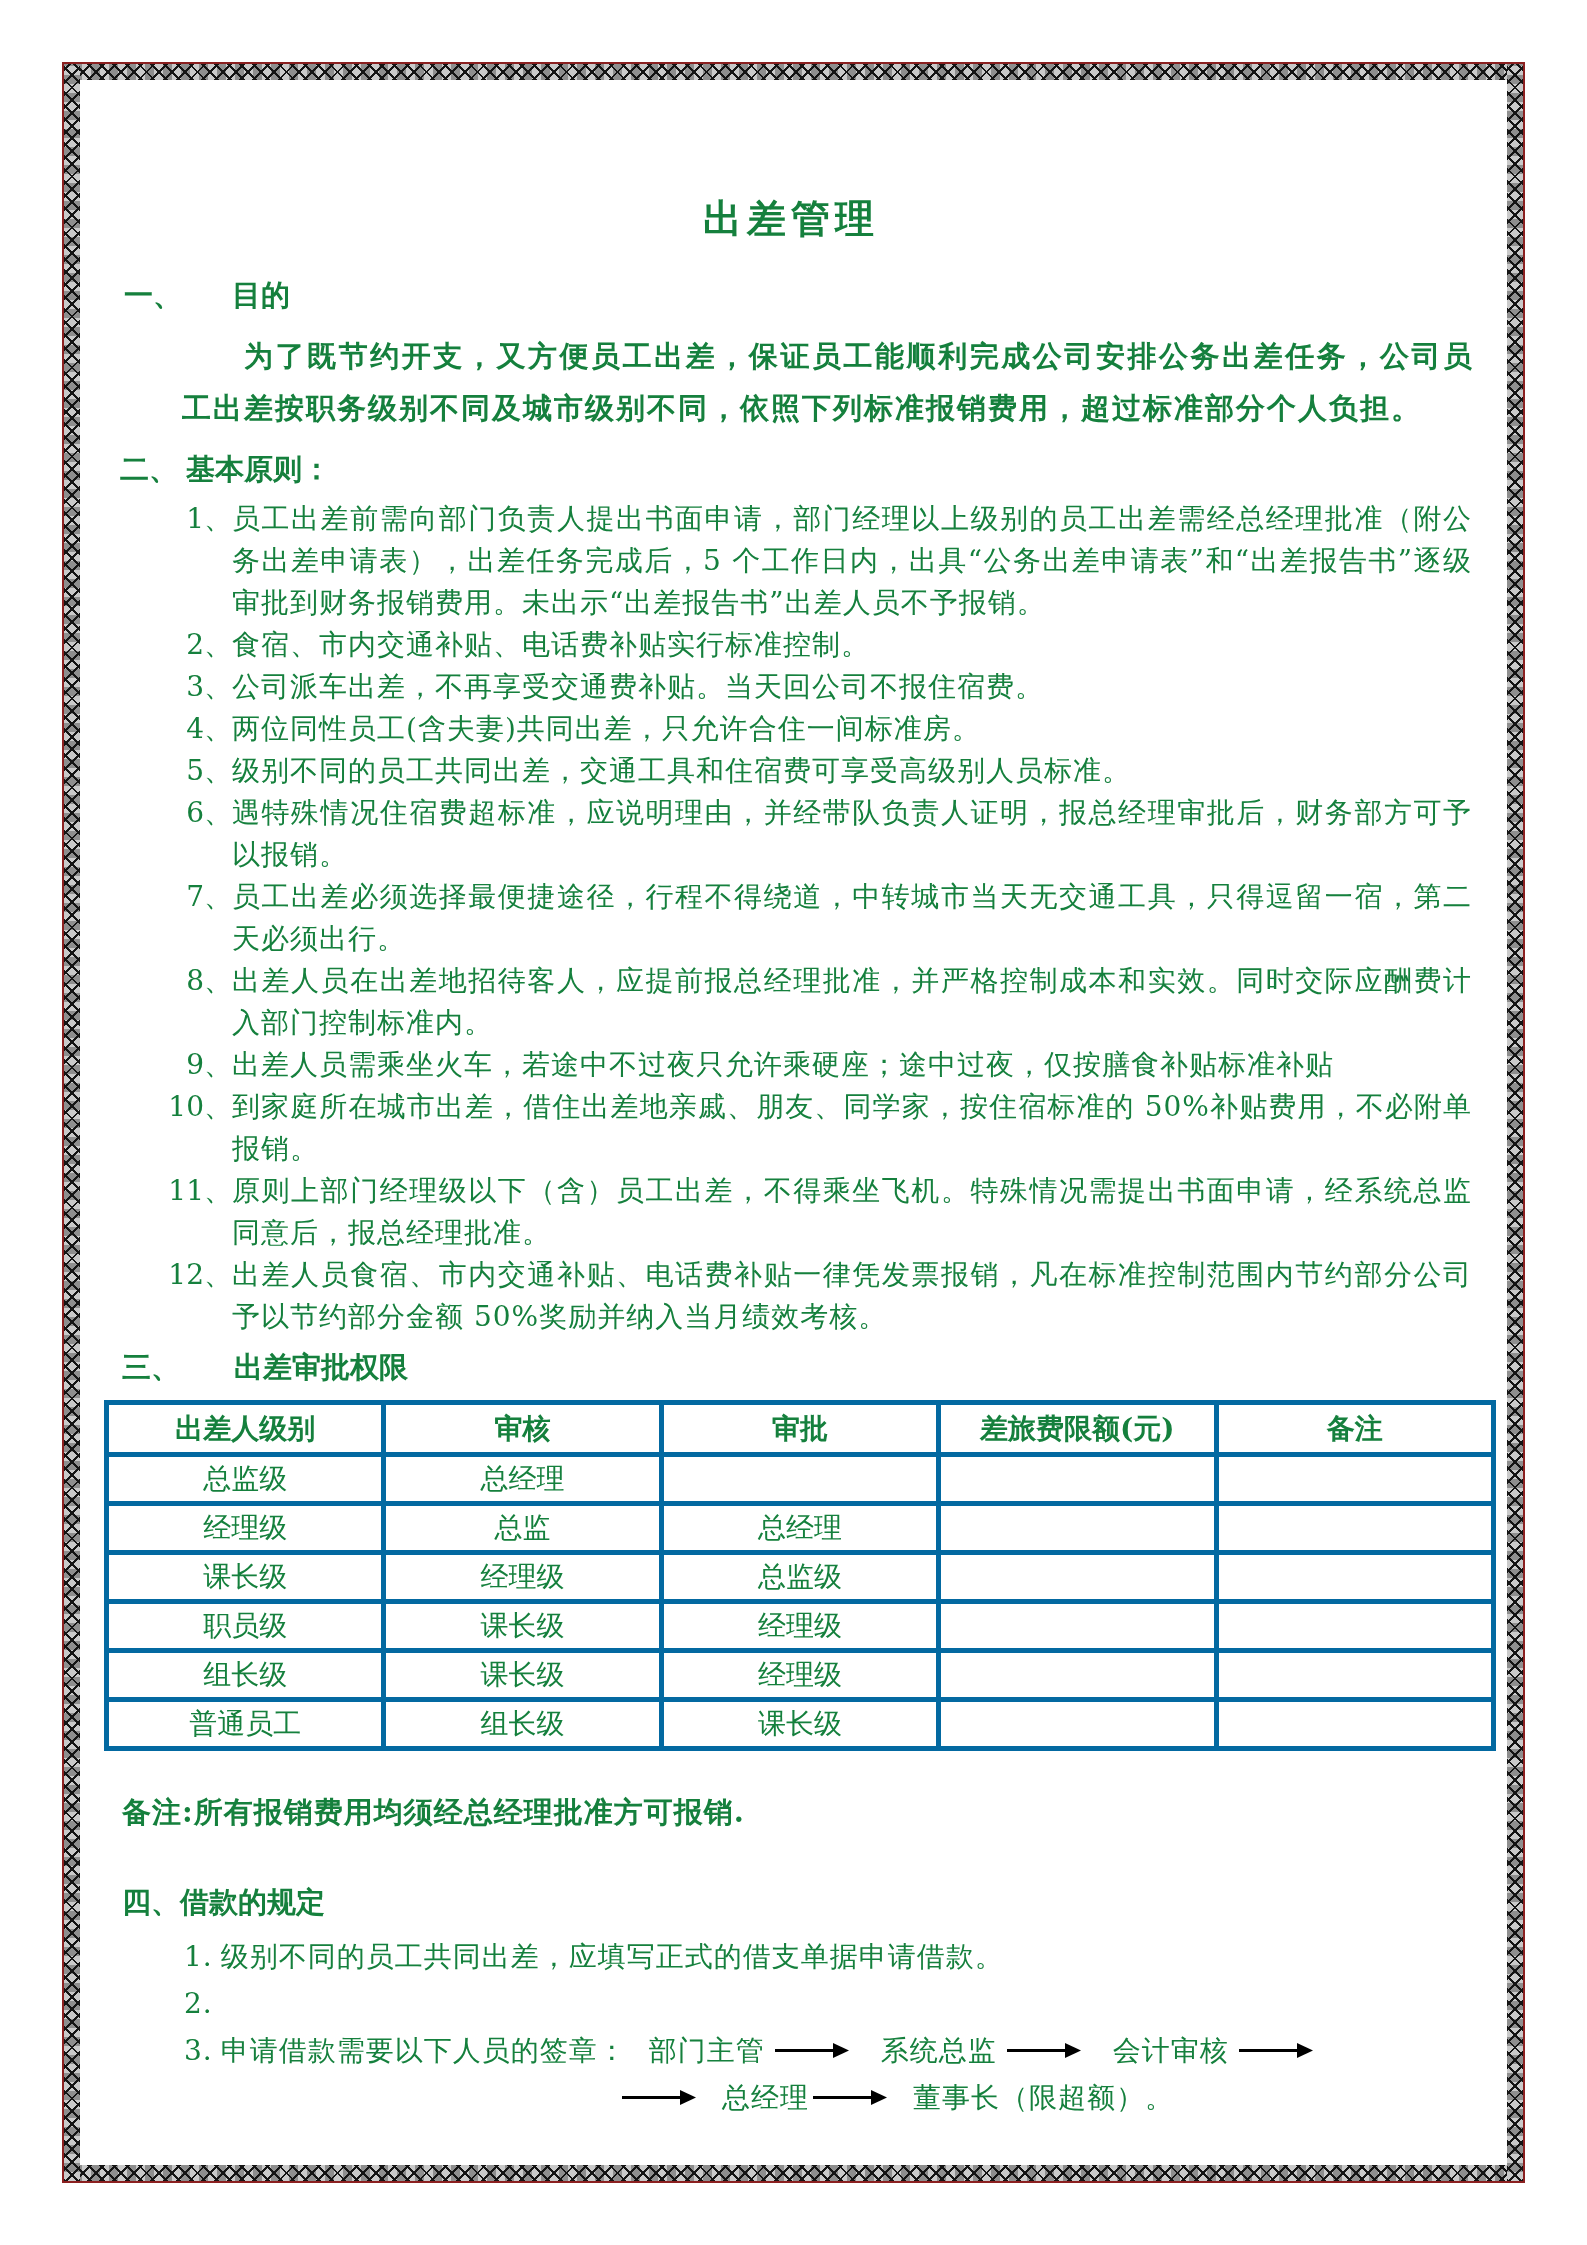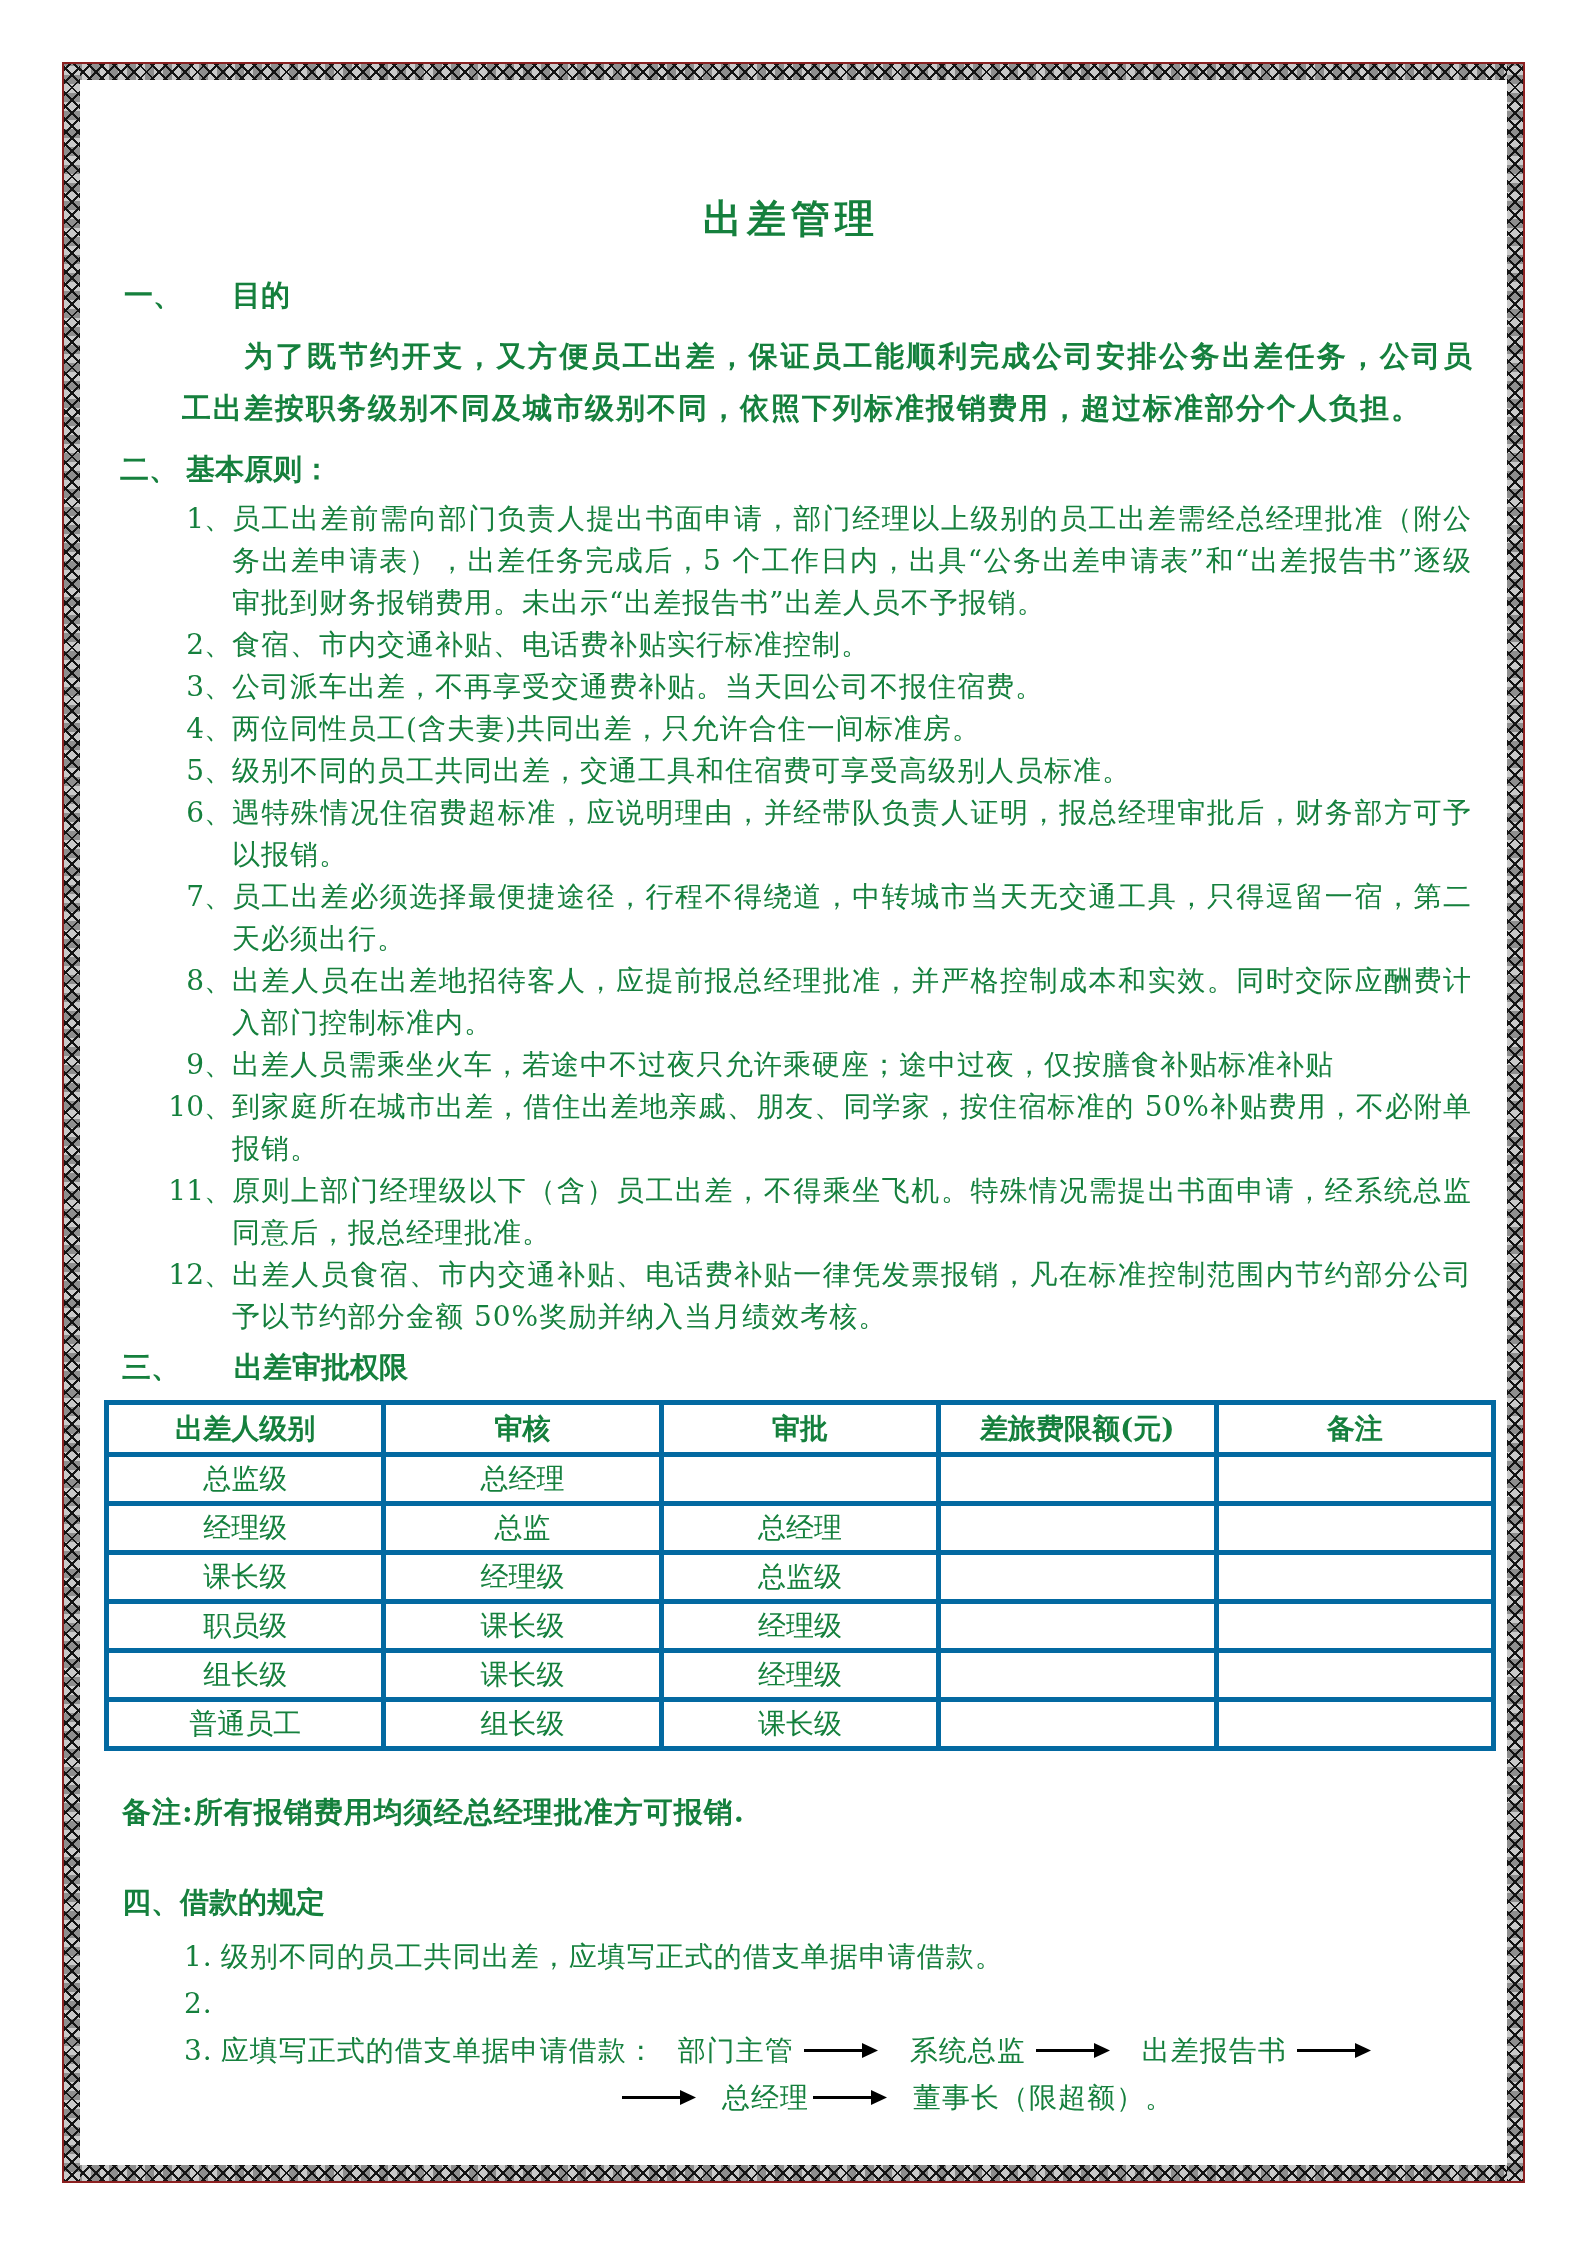--- a/index.html
+++ b/index.html
@@ -249,32 +249,32 @@
     <div class="blist">
       <div class="bitem">
         <span class="bnum">1.</span>
         <span>级别不同的员工共同出差，应填写正式的借支单据申请借款。</span>
       </div>
       <div class="bitem">
         <span class="bnum">2.</span>
       </div>
       <div class="bitem">
         <span class="bnum">3.</span>
-        <span>应填写正式的借支单据申请借款：</span>
+        <span>申请借款需要以下人员的签章：</span>
         <span class="step">部门主管</span>
         <svg class="arrow" width="74" height="15" viewBox="0 0 74 15">
             <line x1="0" y1="7.5" x2="59" y2="7.5" stroke="#000" stroke-width="3"></line>
             <polygon points="58,0 74,7.5 58,15" fill="#000"></polygon>
           </svg>
         <span class="step">系统总监</span>
         <svg class="arrow" width="74" height="15" viewBox="0 0 74 15">
             <line x1="0" y1="7.5" x2="59" y2="7.5" stroke="#000" stroke-width="3"></line>
             <polygon points="58,0 74,7.5 58,15" fill="#000"></polygon>
           </svg>
-        <span class="step">出差报告书</span>
+        <span class="step">会计审核</span>
         <svg class="arrow" width="74" height="15" viewBox="0 0 74 15">
             <line x1="0" y1="7.5" x2="59" y2="7.5" stroke="#000" stroke-width="3"></line>
             <polygon points="58,0 74,7.5 58,15" fill="#000"></polygon>
           </svg>
       </div>
       <div class="bitem flow2">
         <svg class="arrow" width="74" height="15" viewBox="0 0 74 15">
             <line x1="0" y1="7.5" x2="59" y2="7.5" stroke="#000" stroke-width="3"></line>
             <polygon points="58,0 74,7.5 58,15" fill="#000"></polygon>
           </svg>

